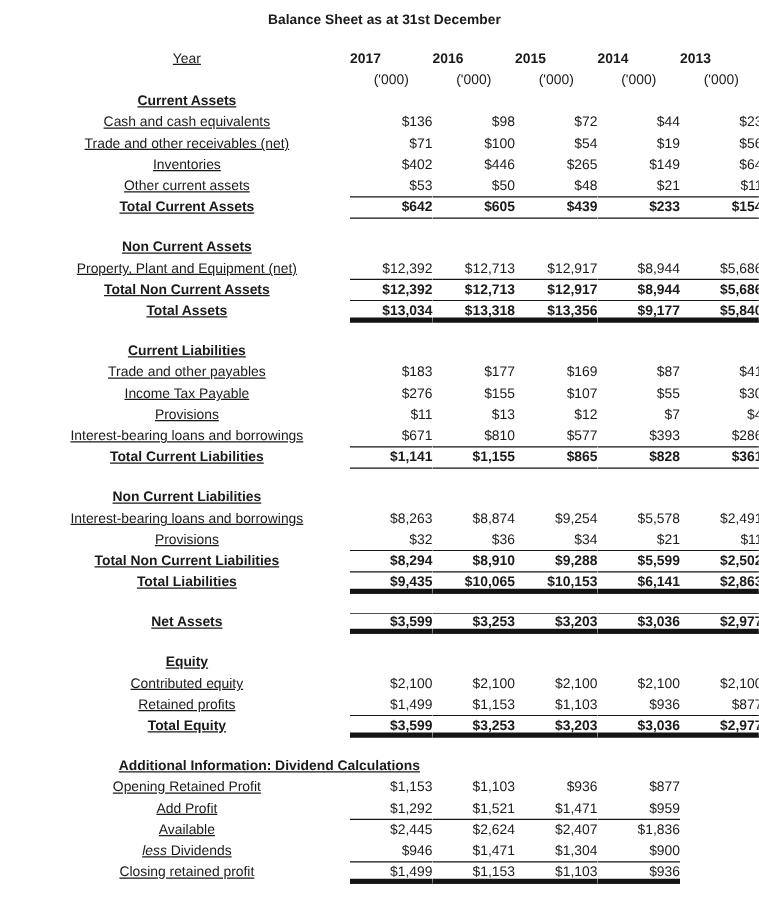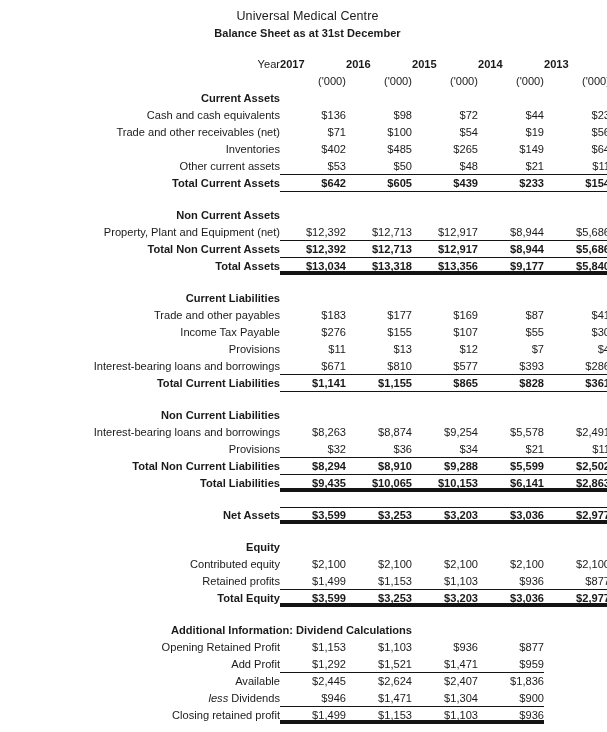--- a/index.html
+++ b/index.html
@@ -51,38 +51,39 @@
   table.bs col.c-num   { width: 66px;  }
 
   table.bs td {
     padding: 0;
     vertical-align: bottom;
     height: 17px;
     line-height: 17px;
     white-space: nowrap;
   }
   td.label {
-    text-align: right;
+    text-align: center;
     padding-left: 1px;
+    text-decoration: underline;
   }
   td.num {
     text-align: right;
     padding-right: 8px;
     font-variant-numeric: tabular-nums;
   }
   tr.bold td { font-weight: bold; }
 
   
   td.yr {
     text-align: left;
     padding-right: 8px;
     font-weight: bold;
   }
   td.yr-unit {
-    text-align: right;
+    text-align: center;
     padding-right: 8px;
     font-weight: normal;
   }
 
   
   tr.spacer td { height: 15px; line-height: 15px; }
   td.rule-bot   { box-shadow: inset 0 -1px 0 0 #141414; }
 
   
   td.dbl-bot {
@@ -98,21 +99,20 @@
   }
 
   .ital { font-style: italic; }
 </style>
 </head>
 <body>
 
 <div class="sheet">
 
   <div class="title-block">
-    <div class="title-main">Universal Medical Centre</div>
     <div class="title-sub">Balance Sheet as at 31st December</div>
   </div>
 
   <table class="bs">
     <colgroup>
       <col class="c-label">
         <col class="c-num">
         <col class="c-num">
         <col class="c-num">
         <col class="c-num">
@@ -157,21 +157,21 @@
         <td class="label">Trade and other receivables (net)</td>
         <td class="num">$71</td>
         <td class="num">$100</td>
         <td class="num">$54</td>
         <td class="num">$19</td>
         <td class="num">$56</td>
       </tr>
       <tr>
         <td class="label">Inventories</td>
         <td class="num">$402</td>
-        <td class="num">$485</td>
+        <td class="num">$446</td>
         <td class="num">$265</td>
         <td class="num">$149</td>
         <td class="num">$64</td>
       </tr>
       <tr>
         <td class="label">Other current assets</td>
         <td class="num rule-bot">$53</td>
         <td class="num rule-bot">$50</td>
         <td class="num rule-bot">$48</td>
         <td class="num rule-bot">$21</td>

